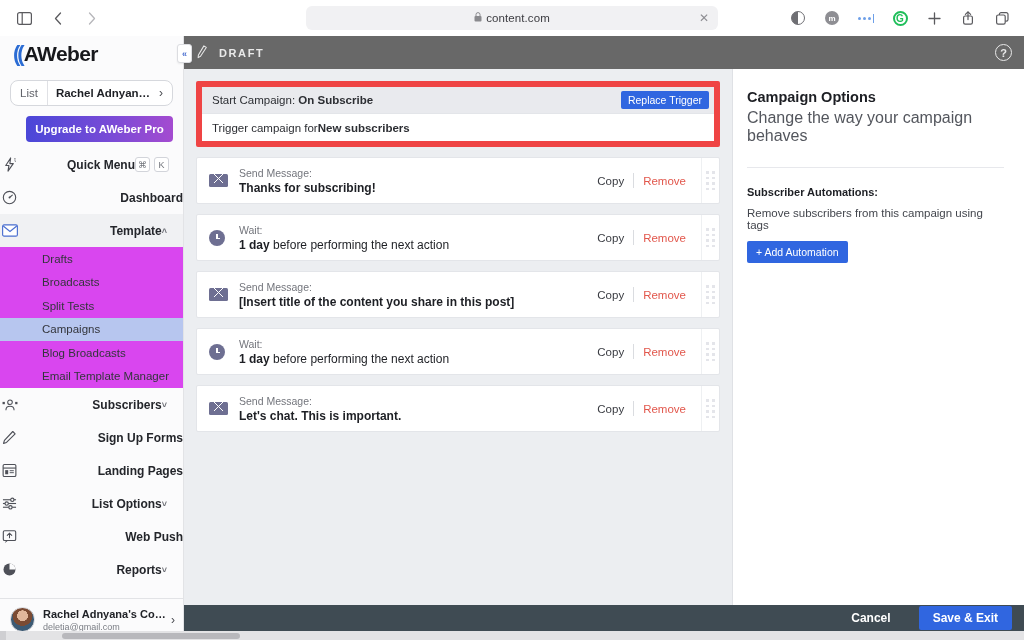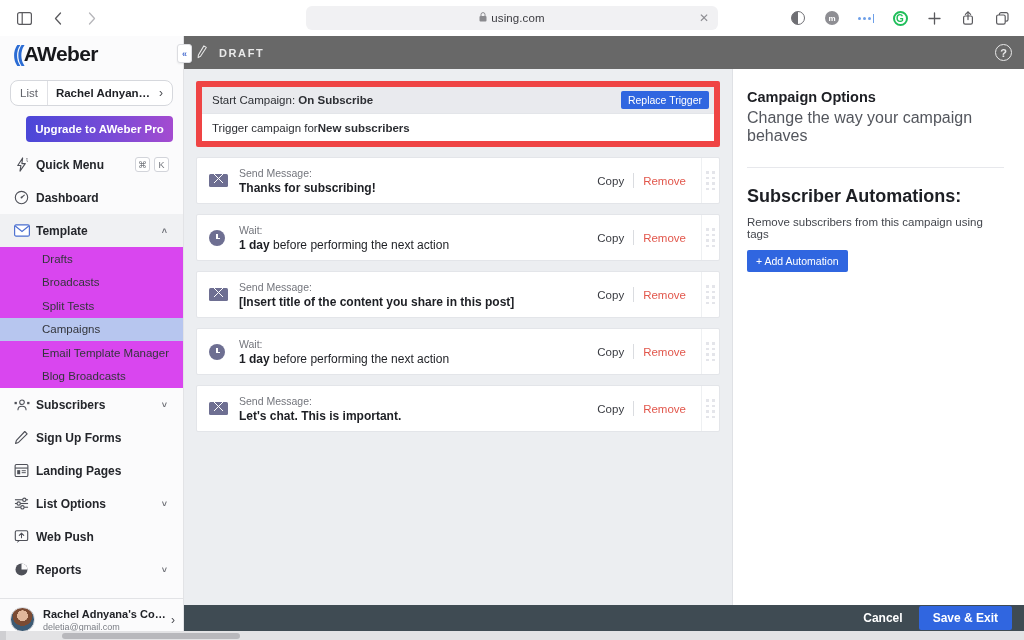--- a/index.html
+++ b/index.html
@@ -75,22 +75,22 @@
   .upgrade-wrap { padding: 10px 10px 6px 26px; }
   .upgrade {
     width: 100%; height: 26px; border: none; border-radius: 4px; cursor: pointer;
     background: linear-gradient(90deg,#4a47d8 0%, #7b4bd6 60%, #a44bd0 100%);
     color: #fff; font-size: 11.5px; font-weight: bold; font-family: inherit;
     display: flex; align-items: center; justify-content: center;
   }
 
   .nav { flex: 1; overflow: hidden; }
   .nav-item {
-    height: 33px; display: flex; align-items: center; padding-left: 14px; cursor: pointer;
-    font-size: 12px; color: #24262b; font-weight: bold;
+    height: 33px; display: flex; align-items: center; padding-left: 2px; cursor: pointer;
+    font-size: 12px; color: #24262b; font-weight: bold; text-align: right;
   }
   .nav-item .ni {
     width: 22px; display: flex; align-items: center; justify-content: flex-start;
     color: #4e5058; font-size: 13px; flex: 0 0 22px;
   }
   .nav-item .nlabel { flex: 1; }
   .nav-item .caret { font-size: 9px; color: #6a6c73; padding-right: 16px; }
   .nav-item.open { background: #f0f1f3; }
   .kbd-wrap { display: flex; gap: 4px; padding-right: 14px; }
   .kbd {
@@ -200,32 +200,32 @@
     border-left: 1px solid #eef0f2; cursor: grab;
   }
   .grip .dots { display: grid; grid-template-columns: 2.5px 2.5px; gap: 3px 3.5px; }
   .grip .dots i { width: 2.5px; height: 2.5px; background: #e4e5ea; display: block; }
 
   
   .options { flex: 1; background: #fff; padding: 18px 20px 0 14px; }
   .opt-title { font-size: 14.5px; font-weight: bold; color: #1d1f24; line-height: 20px; }
   .opt-sub { font-size: 16px; color: #53565d; margin-top: 2px; }
   .opt-rule { height: 1px; background: #e7e8ec; margin: 22px 0 18px 0; }
-  .opt-h2 { font-size: 18px; font-weight: bold; color: #1d1f24; }
+  .opt-h2 { font-size: 11px; font-weight: bold; color: #1d1f24; }
   .opt-p { font-size: 11.5px; color: #43464d; margin-top: 9px; }
   .add-auto {
     margin-top: 10px; background: #3066e0; color: #fff; border: none; border-radius: 2px;
     font-size: 10.5px; font-family: inherit; padding: 5px 9px; cursor: pointer;
   }
 
   
   .footer {
     position: absolute; left: 0; bottom: 9px; width: 840px; height: 26px;
     background: #3f4b53; display: flex; align-items: center; justify-content: flex-end;
-    padding-right: 12px; gap: 0;
+    padding-right: 12px; gap: 12px;
   }
   .cancel-btn {
     background: none; border: none; color: #fff; font-family: inherit; font-size: 12px;
     font-weight: bold; cursor: pointer; padding: 0 16px;
   }
   .save-btn {
     background: #3066e0; border: none; color: #fff; font-family: inherit; font-size: 12px;
     font-weight: bold; cursor: pointer; border-radius: 2px; padding: 5px 14px;
   }
   .hscroll {
@@ -265,21 +265,21 @@
     </div>
 
     <div class="addr-wrap">
       <div class="addr">
         <span class="lock">
           <svg width="8" height="10" viewBox="0 0 8 10">
               <rect x="0.5" y="4" width="7" height="5.5" rx="1" fill="#8a8a8e"></rect>
               <path d="M2 4V2.6a2 2 0 0 1 4 0V4" fill="none" stroke="#8a8a8e" stroke-width="1"></path>
             </svg>
         </span>
-        <span class="url">using.com</span>
+        <span class="url">content.com</span>
         <span class="x">✕</span>
       </div>
     </div>
 
     <div class="bb-right">
       <span class="icon-btn">
           <span class="circ half"></span>
         </span>
       <span class="icon-btn">
         <span class="circ gray">m</span>
@@ -383,24 +383,24 @@
         <div class="subitem">
             <span>Broadcasts</span>
           </div>
         <div class="subitem">
             <span>Split Tests</span>
           </div>
         <div class="subitem active">
             <span>Campaigns</span>
           </div>
         <div class="subitem">
+            <span>Blog Broadcasts</span>
+          </div>
+        <div class="subitem">
             <span>Email Template Manager</span>
-          </div>
-        <div class="subitem">
-            <span>Blog Broadcasts</span>
           </div>
       </div>
 
       <div class="nav-item">
         <span class="ni">
           <svg width="16" height="14" viewBox="0 0 18 15">
               <circle cx="9" cy="4.4" r="2.6" fill="none" stroke="#4e5058" stroke-width="1.2"></circle>
               <path d="M4.4 13.4c0-2.6 2-4.4 4.6-4.4s4.6 1.8 4.6 4.4" fill="none" stroke="#4e5058" stroke-width="1.2"></path>
               <rect x="0.6" y="4" width="2.6" height="2.6" fill="#4e5058"></rect>
               <rect x="14.8" y="4" width="2.6" height="2.6" fill="#4e5058"></rect>

